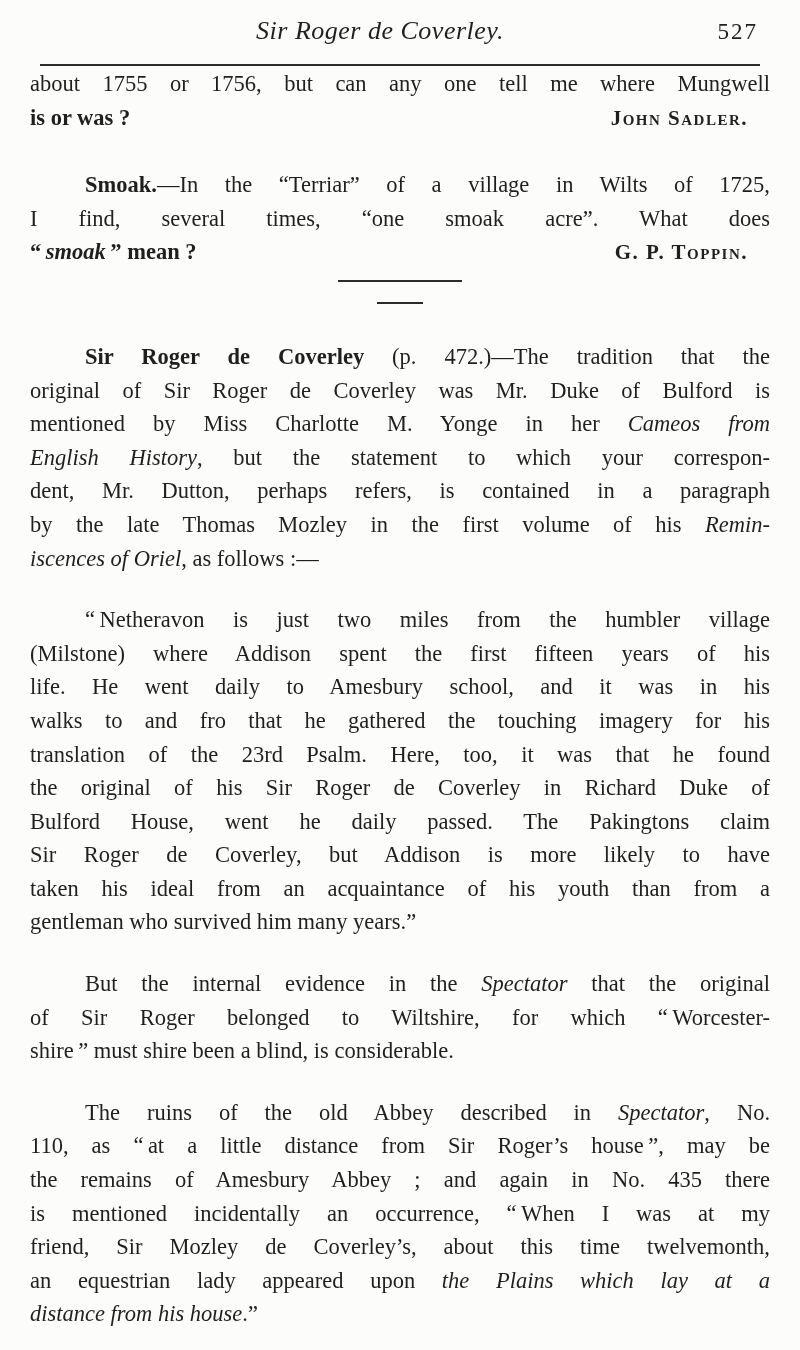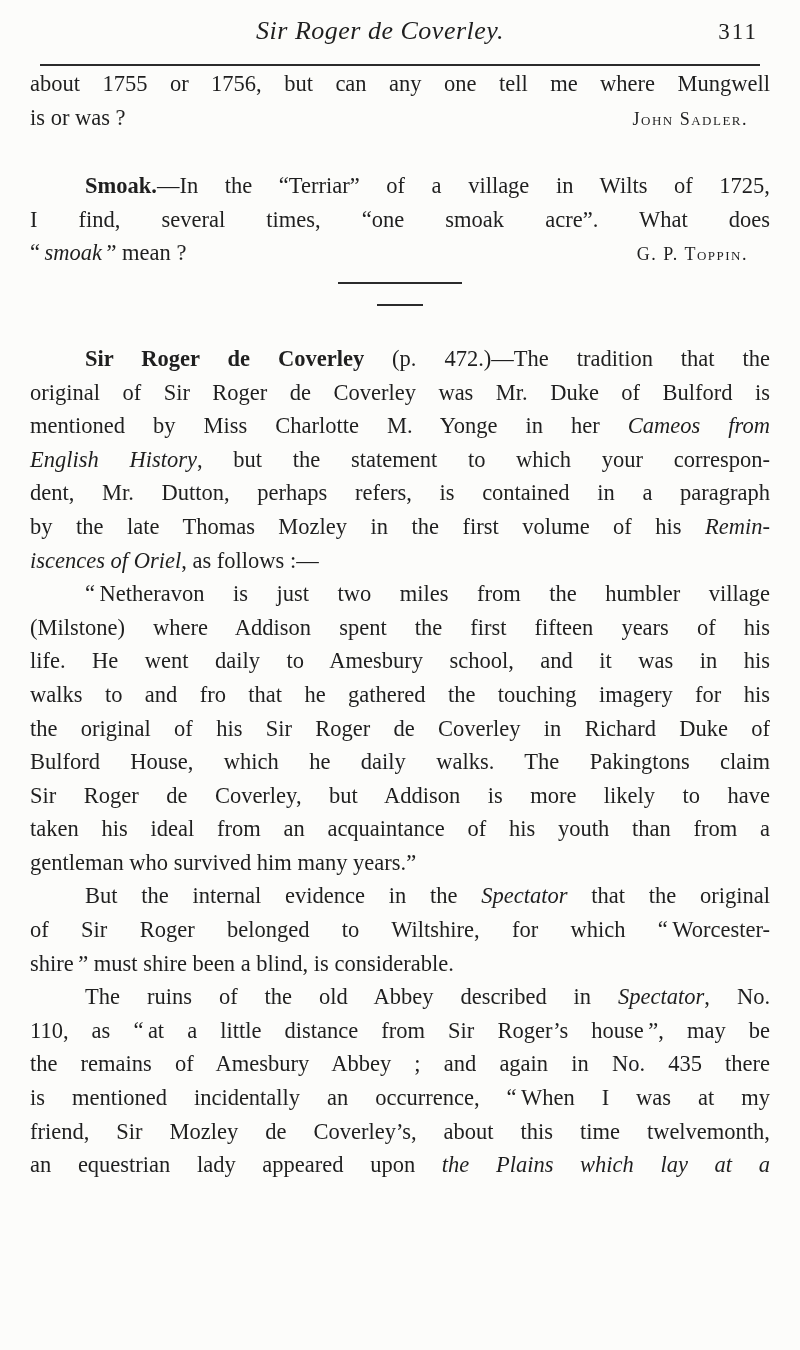--- a/index.html
+++ b/index.html
@@ -48,31 +48,32 @@
   }
   .paragraph { margin: 0; }
   .line {
     text-align: justify;
     text-align-last: justify;
   }
   .line.last {
     text-align: left;
     text-align-last: left;
   }
-  .paragraph.indent .line:first-child { padding-left: 55px; }
+  .paragraph.indent .line:first-child { padding-left: 55px; margin-top: 28px; }
   .sig-line {
     display: flex;
     justify-content: space-between;
     text-align: left;
     text-align-last: left;
+    font-weight: bold;
   }
   .sig-line .signature { margin-right: 22px; white-space: nowrap; }
   .seg-b { font-weight: bold; }
   .seg-i { font-style: italic; }
-  .seg-sc { font-variant: small-caps; letter-spacing: 1.5px; font-size: 18px; }
+  .seg-sc { font-variant: small-caps; letter-spacing: 1.5px; font-size: 21px; }
   
   .para-smoak { margin-top: 33px; }
   .para-sir-roger { margin-top: 36px; }
   
   .section-divider {
     width: 124px; height: 2px;
     background: #2b2b2b;
     margin: 10px auto 0;
   }
   .replies-heading {
@@ -90,21 +91,21 @@
     background: #2b2b2b;
     margin: 20px auto 0;
   }
 </style>
 </head>
 <body>
 
 <div class="page" style="--ink: #1f1f1f; --paper: #fcfcfa;">
   <div class="running-header">
     <div class="header-title">Sir Roger de Coverley.</div>
-    <div class="page-number">311</div>
+    <div class="page-number">527</div>
     <div class="header-rule"></div>
   </div>
 
   <div class="page-body">
 
     <div id="slot-queries">
         <div class="paragraph">
           <div class="line"><span class="seg">about 1755 or 1756, but can any one tell me where Mungwell</span></div>
           <div class="line last sig-line">
             <span><span class="seg">is or was ?</span></span>
@@ -132,34 +133,36 @@
           <div class="line"><span class="seg-i">English History</span><span class="seg">, but the statement to which your correspon-</span></div>
           <div class="line"><span class="seg">dent, Mr. Dutton, perhaps refers, is contained in a paragraph</span></div>
           <div class="line"><span class="seg">by the late Thomas Mozley in the first volume of his </span><span class="seg-i">Remin-</span></div>
           <div class="line last"><span class="seg-i">iscences of Oriel</span><span class="seg">, as follows :—</span></div>
         </div>
         <div class="paragraph indent">
           <div class="line"><span class="seg">“ Netheravon is just two miles from the humbler village</span></div>
           <div class="line"><span class="seg">(Milstone) where Addison spent the first fifteen years of his</span></div>
           <div class="line"><span class="seg">life.  He went daily to Amesbury school, and it was in his</span></div>
           <div class="line"><span class="seg">walks to and fro that he gathered the touching imagery for his</span></div>
+          <div class="line"><span class="seg">translation of the 23rd Psalm.  Here, too, it was that he found</span></div>
           <div class="line"><span class="seg">the original of his Sir Roger de Coverley in Richard Duke of</span></div>
-          <div class="line"><span class="seg">Bulford House, which he daily walks.  The Pakingtons claim</span></div>
+          <div class="line"><span class="seg">Bulford House, went he daily passed.  The Pakingtons claim</span></div>
           <div class="line"><span class="seg">Sir Roger de Coverley, but Addison is more likely to have</span></div>
           <div class="line"><span class="seg">taken his ideal from an acquaintance of his youth than from a</span></div>
           <div class="line last"><span class="seg">gentleman who survived him many years.”</span></div>
         </div>
         <div class="paragraph indent">
           <div class="line"><span class="seg">But the internal evidence in the </span><span class="seg-i">Spectator</span><span class="seg"> that the original</span></div>
           <div class="line"><span class="seg">of Sir Roger belonged to Wiltshire, for which “ Worcester-</span></div>
           <div class="line last"><span class="seg">shire ” must shire been a blind, is considerable.</span></div>
         </div>
         <div class="paragraph indent">
           <div class="line"><span class="seg">The ruins of the old Abbey described in </span><span class="seg-i">Spectator</span><span class="seg">, No.</span></div>
           <div class="line"><span class="seg">110, as “ at a little distance from Sir Roger’s house ”, may be</span></div>
           <div class="line"><span class="seg">the remains of Amesbury Abbey ; and again in No. 435 there</span></div>
           <div class="line"><span class="seg">is mentioned incidentally an occurrence, “ When I was at my</span></div>
           <div class="line"><span class="seg">friend, Sir Mozley de Coverley’s, about this time twelvemonth,</span></div>
           <div class="line"><span class="seg">an equestrian lady appeared upon </span><span class="seg-i">the Plains which lay at a</span></div>
+          <div class="line last"><span class="seg-i">distance from his house</span><span class="seg">.”</span></div>
         </div>
       </div>
   </div>
 </div>
 
 </body></html>

